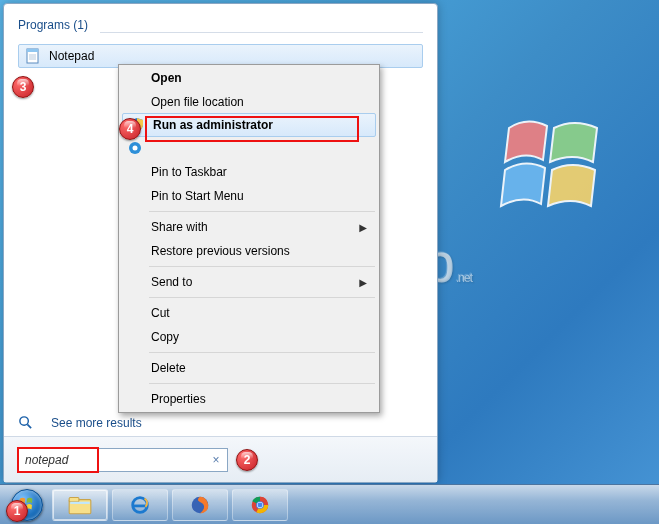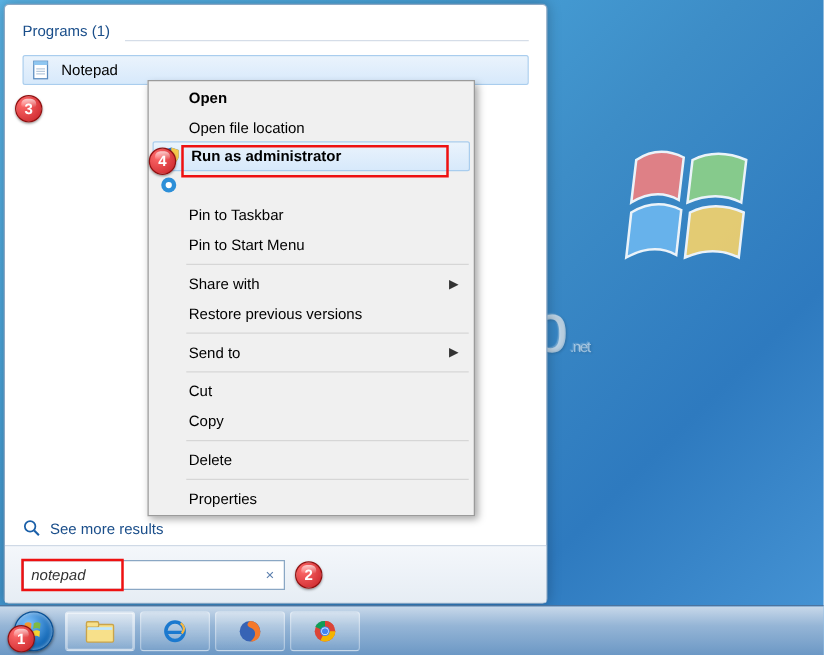--- a/index.html
+++ b/index.html
@@ -52,21 +52,21 @@
   padding: 0 10px 0 30px; font-size: 12px; color: #000; position: relative;
 }
 .cm-item .icon-slot { position: absolute; left: 6px; width: 16px; height: 16px; display:flex; align-items:center; justify-content:center; }
 .cm-item.hover { background: linear-gradient(#eaf3fc, #d7e9fb); border: 1px solid #a9cdee; border-radius: 2px; margin: -1px 1px; font-weight: bold; }
 .cm-item .arrow { position: absolute; right: 10px; font-size: 10px; color: #333; }
 .cm-sep { height: 1px; background: #d6d6d6; margin: 3px 2px 3px 28px; }
 .cm-highlight { position: absolute; border: 2px solid #e11; pointer-events: none; }
 .cm-item.bold { font-weight: 600; }
 
 .more-results {
-  position: absolute; left: 14px; bottom: 52px; display: flex; align-items: center; gap: 7px;
+  position: absolute; left: 14px; bottom: 52px; display: flex; align-items: center; gap: 18px;
   color: #1a4e8a; font-size: 12px;
 }
 .more-results .mag { width: 15px; height: 15px; }
 
 .footer {
   position: absolute; left: 0; right: 0; bottom: 0; height: 46px;
   border-top: 1px solid #cfd9e6;
   background: linear-gradient(#f4f7fb, #e6edf4);
   display: flex; align-items: center; padding: 0 14px; gap: 14px;
 }

